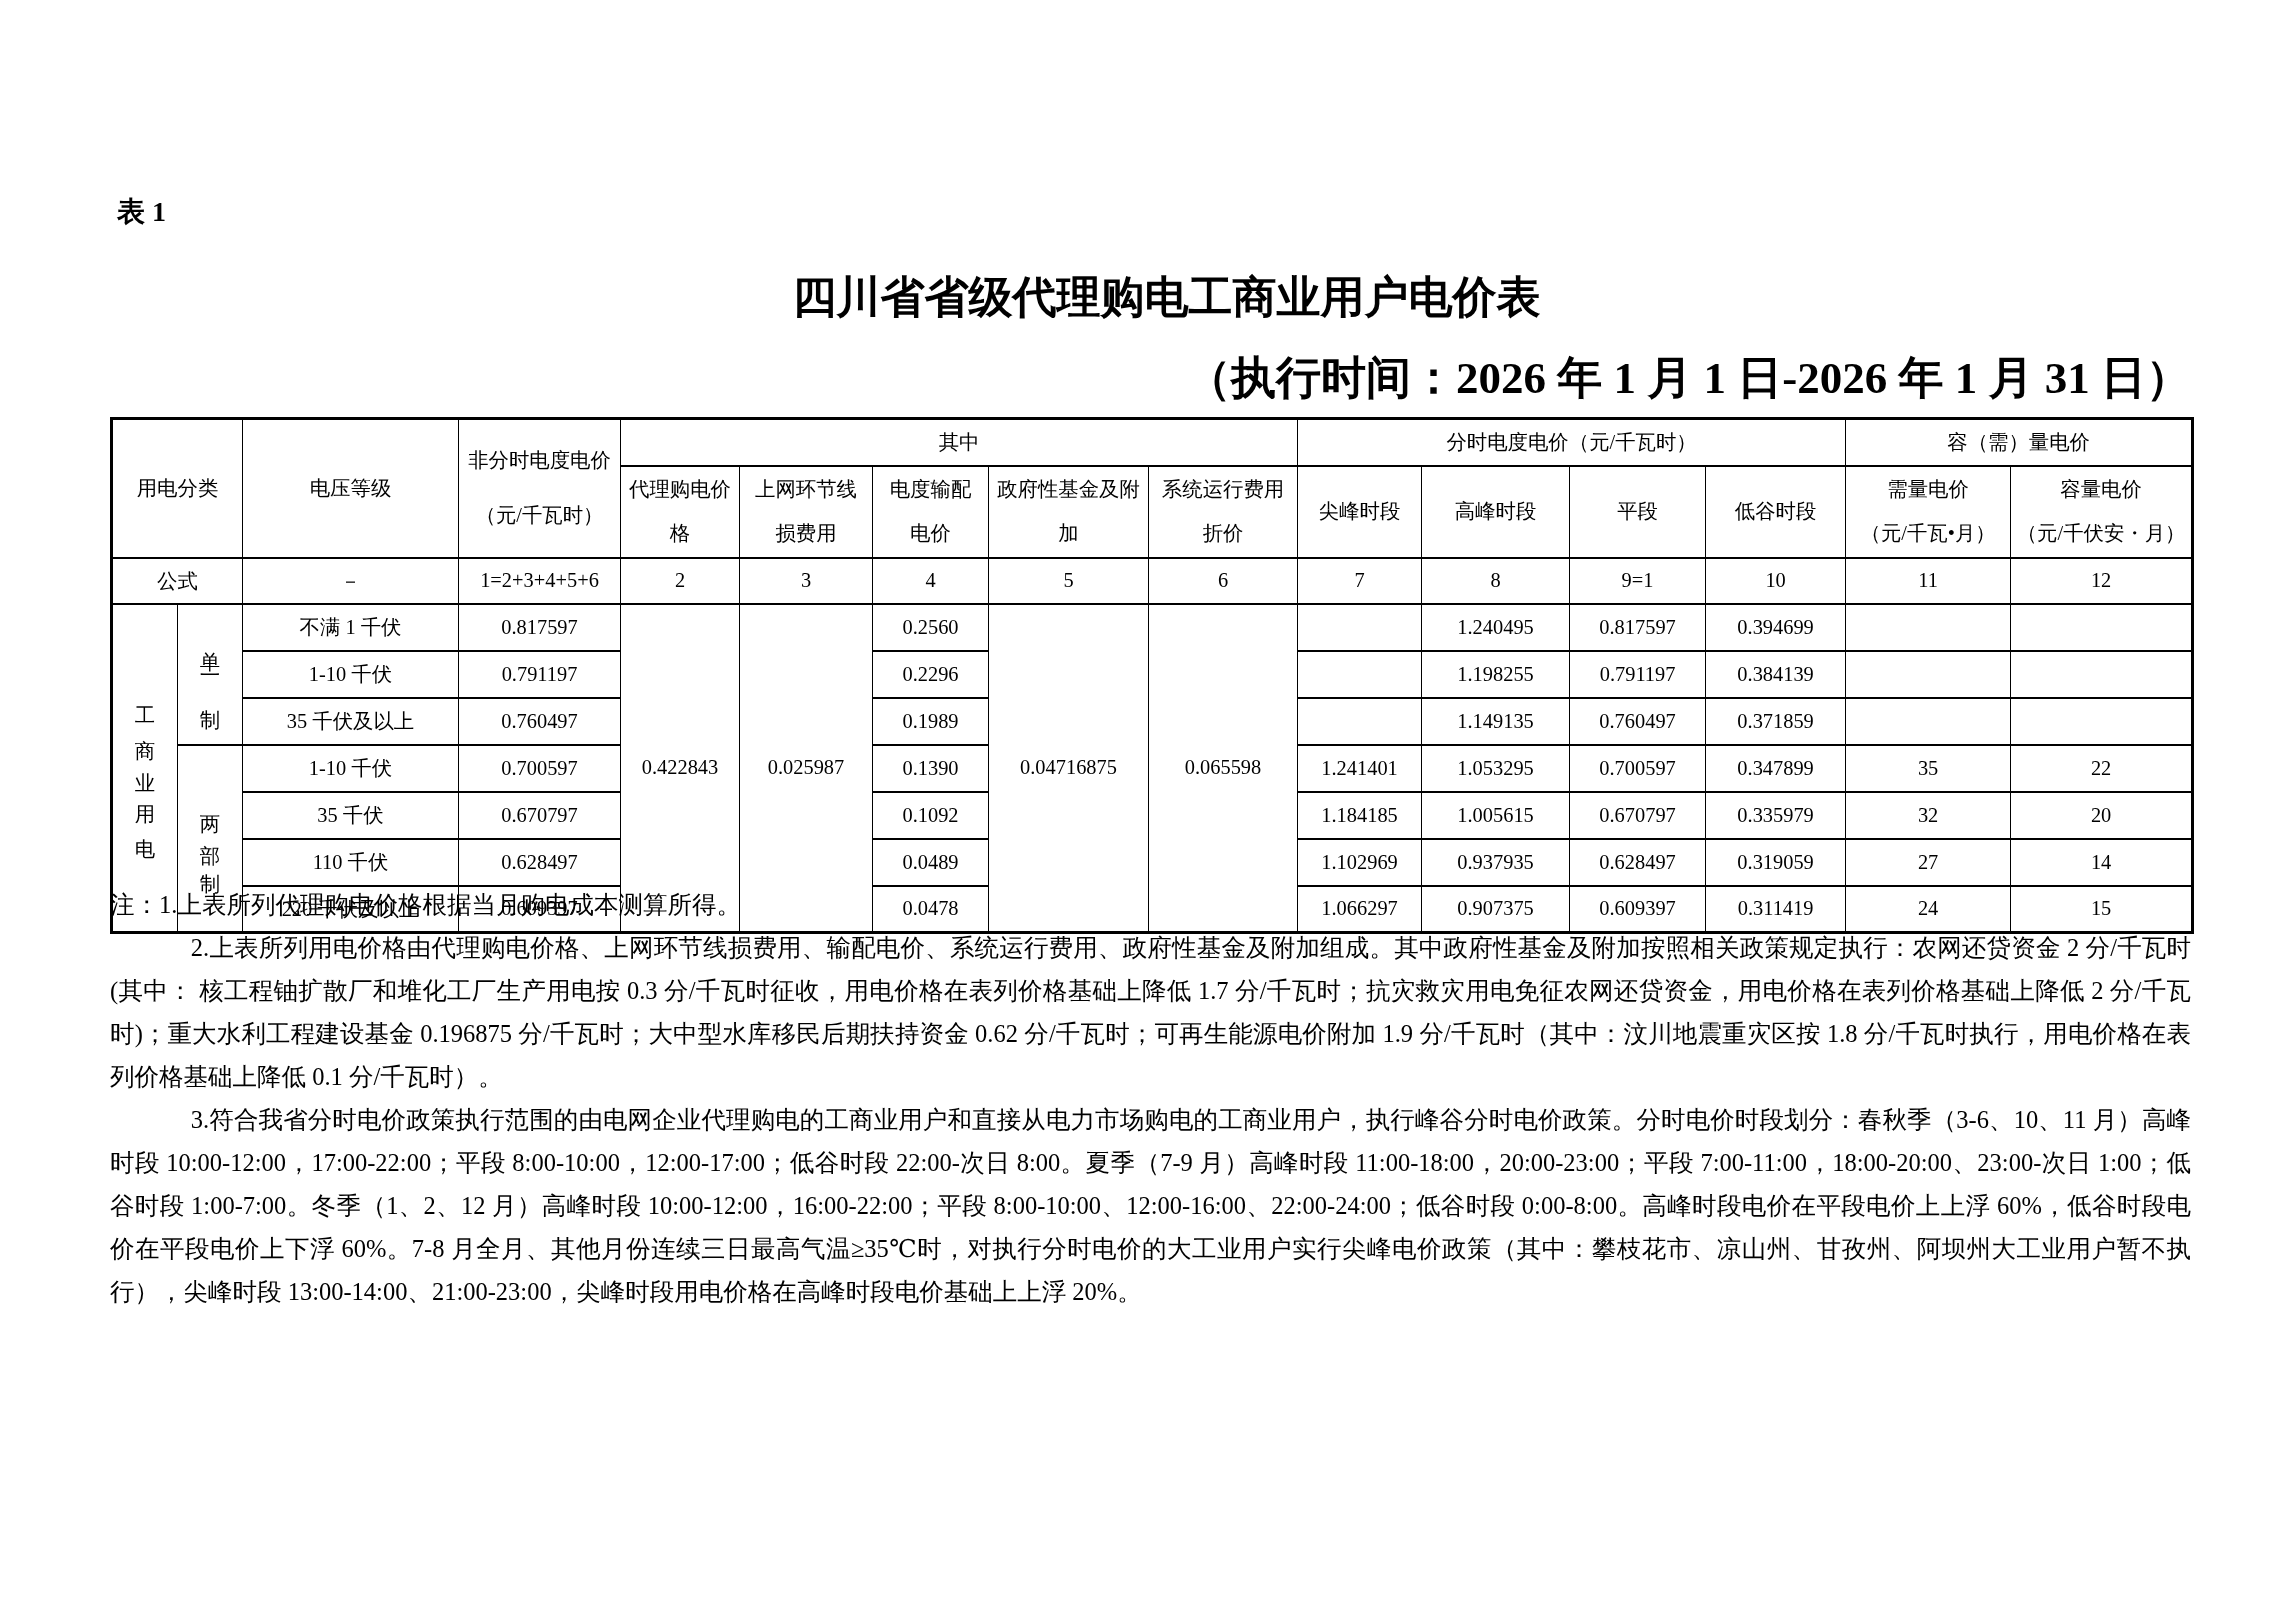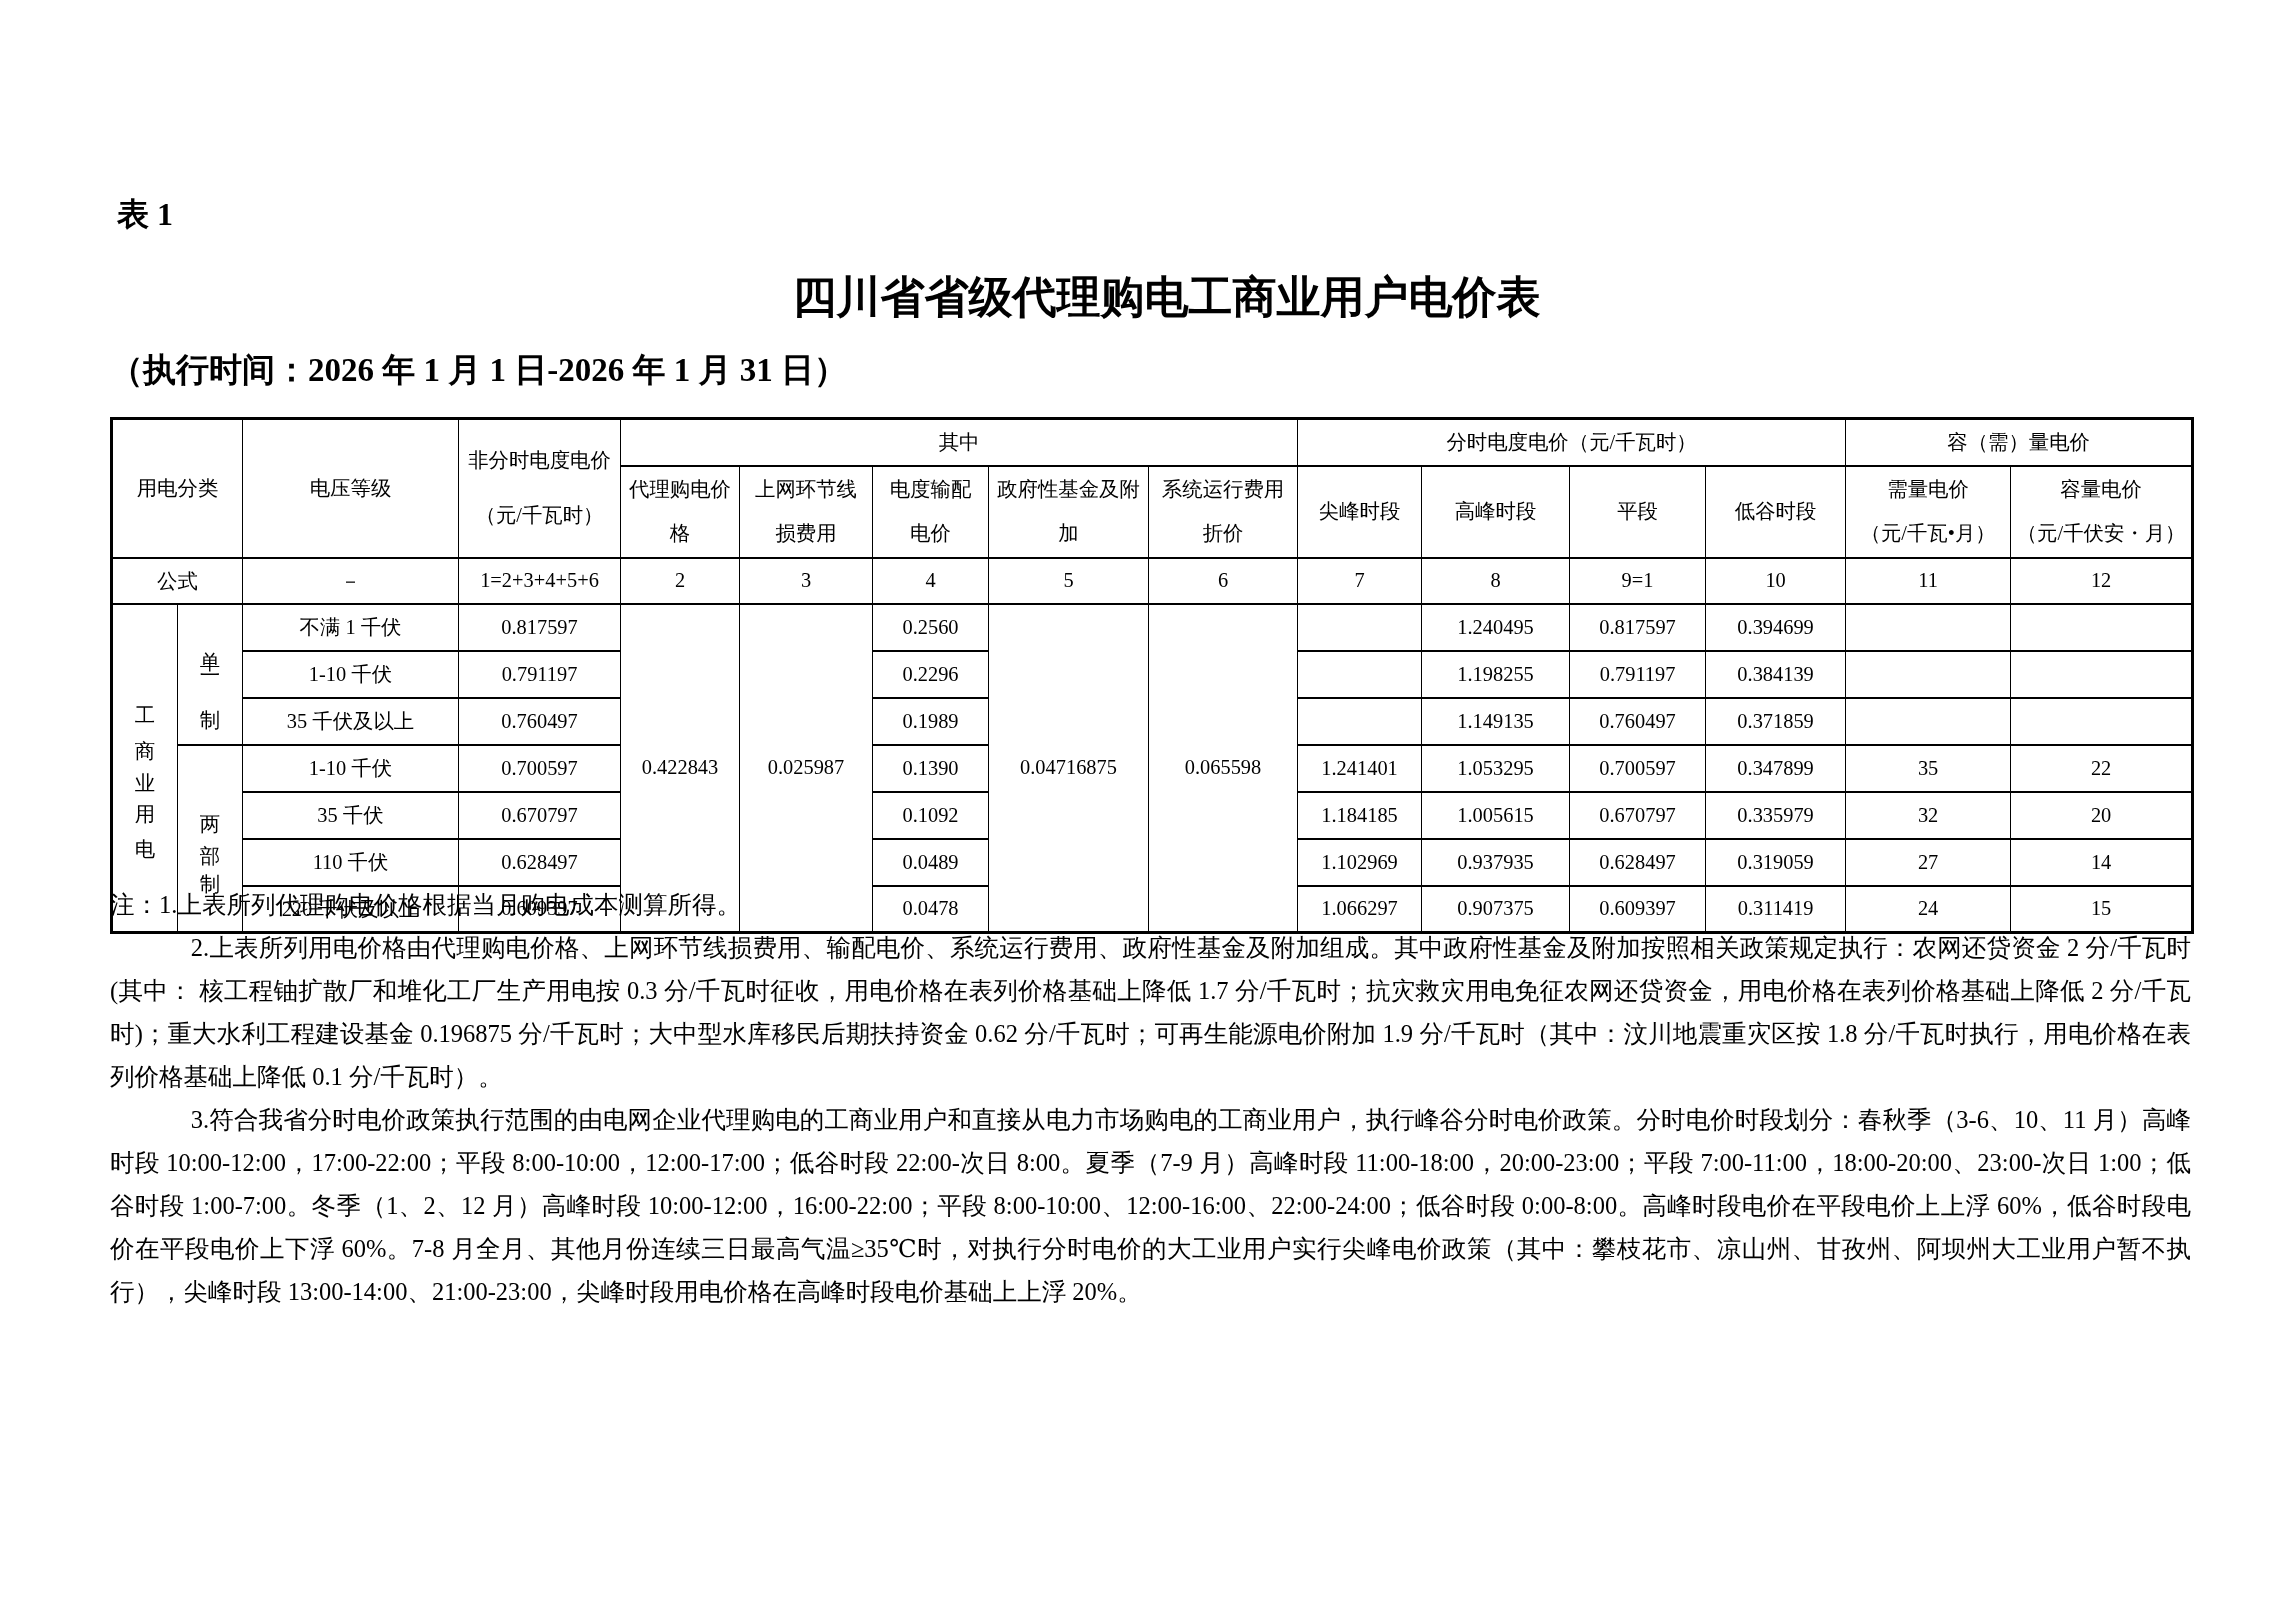--- a/index.html
+++ b/index.html
@@ -1,25 +1,25 @@
 <!DOCTYPE html>
 <html style="font-size:8.2px"><head>
 <meta charset="utf-8">
 <style>
   html,body { margin:0; padding:0; }
   body {
     width:2295px; height:1623px; background:#ffffff; color:#000;
     font-family:"Liberation Serif","DejaVu Serif",serif;
     position:relative; overflow:hidden;
   }
-  .table-label { position:absolute; left:117px; top:193px; font-size:32px; font-weight:bold; }
+  .table-label { position:absolute; left:117px; top:193px; font-size:28px; font-weight:bold; }
   .doc-title   { position:absolute; left:126px; top:268px; width:2081px; text-align:center;
                  font-size:44px; font-weight:bold; }
-  .doc-subtitle{ position:absolute; left:110px; top:348px; width:2081px; text-align:left;
-                 font-size:33px; font-weight:bold; }
+  .doc-subtitle{ position:absolute; left:110px; top:348px; width:2081px; text-align:right;
+                 font-size:45px; font-weight:bold; }
 
   table.price { position:absolute; left:110px; top:417px; width:2081px;
                 table-layout:fixed; border-collapse:collapse; font-size:20.4px;
                 border:3.6px solid #000; }
   table.price td {
     border-left:1.5px solid #000; border-right:1.5px solid #000;
     border-top:2.6px solid #000; border-bottom:2.6px solid #000;
     text-align:center; vertical-align:middle; padding:0; overflow:hidden;
   }
   tr.hrow1 { height:47px; }

